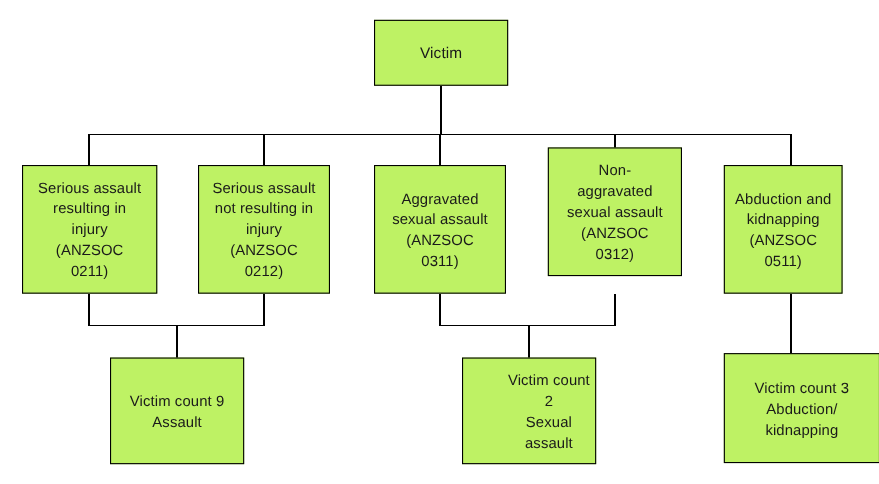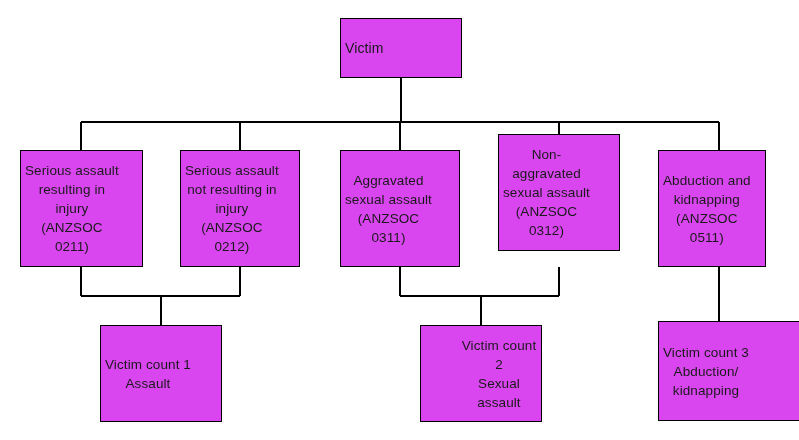--- a/index.html
+++ b/index.html
@@ -20,23 +20,24 @@
     left: 0;
     top: 0;
     width: 799px;
     height: 440px;
     pointer-events: none;
   }
   .node {
     position: absolute;
     box-sizing: border-box;
     border: 1px solid #000000;
-    background: #d946ef;
+    background: #bef264;
     display: flex;
     align-items: center;
+    justify-content: center;
     text-align: center;
     color: #1a1a1a;
     font-size: 13.5px;
     line-height: 19px;
     letter-spacing: 0.1px;
   }
   .node .label {
     display: block;
     white-space: pre-line;
     padding: 0 4px;
@@ -112,21 +113,21 @@
   </div>
 
   <div class="node node-offence" style="left:658px; top:150px; width:108px; height:117px;">
     <span class="label">Abduction and
 kidnapping
 (ANZSOC
 0511)</span>
   </div>
 
   <div class="node node-leaf" style="left:100px; top:325px; width:122px; height:97px;">
-    <span class="label">Victim count 1
+    <span class="label">Victim count 9
 Assault</span>
   </div>
 
   <div class="node node-leaf" style="left:420px; top:325px; width:122px; height:97px;padding-left:36px;">
     <span class="label">Victim count 2
 Sexual assault</span>
   </div>
 
   <div class="node node-leaf" style="left:658px; top:321px; width:142px; height:100px;">
     <span class="label">Victim count 3

